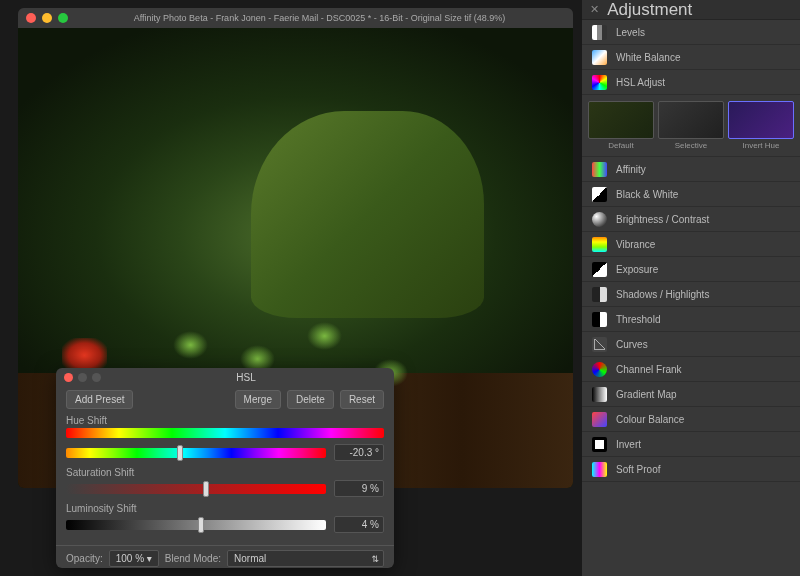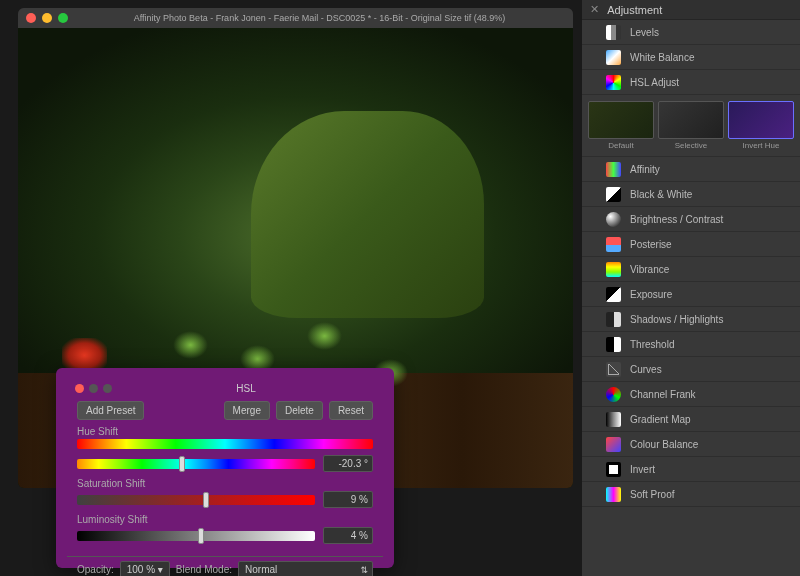--- a/index.html
+++ b/index.html
@@ -13,21 +13,21 @@
 .canvas{height:460px;position:relative;overflow:hidden}
 .photo{width:100%;height:100%;background:
  radial-gradient(ellipse 60% 50% at 50% 45%,#4a6b2a 0%,#2a4518 35%,#1a2e0f 60%,#0d1608 100%),
  linear-gradient(180deg,#1a3010 0%,#2a4518 40%,#1a2810 70%,#0f1508 100%)}
 .stump{position:absolute;top:18%;left:42%;width:42%;height:45%;background:linear-gradient(135deg,#5a7a2a,#3a5a1a,#2a4010);border-radius:40% 35% 20% 20%/50% 45% 10% 10%}
 .fern{position:absolute;width:35px;height:28px;background:radial-gradient(ellipse at center,#7ab840 0%,transparent 70%)}
 .f1{bottom:28%;left:28%}.f2{bottom:25%;left:40%}.f3{bottom:30%;left:52%}.f4{bottom:22%;left:64%}
 .redleaf{position:absolute;bottom:25%;left:8%;width:45px;height:35px;background:radial-gradient(ellipse,#e63720 0%,#a02010 50%,transparent 80%)}
 .floor{position:absolute;bottom:0;left:0;right:0;height:25%;background:linear-gradient(90deg,#2a1808 0%,#3a2510 20%,#4a3018 40%,#3a2510 60%,#2a1808 80%,#3a2510 100%)}
 
-.hsl-panel{position:absolute;top:368px;left:56px;width:338px;height:200px;background:#701a75;border-radius:6px;box-shadow:0 4px 20px rgba(0,0,0,.5);padding:11px;z-index:10}
+.hsl-panel{position:absolute;top:368px;left:56px;width:338px;height:200px;background:#404040;border-radius:6px;box-shadow:0 4px 20px rgba(0,0,0,.5);padding:0;z-index:10}
 .hsl-titlebar{height:18px;display:flex;align-items:center;padding:0 8px;gap:5px}
 .hsl-tl{width:9px;height:9px;border-radius:50%}
 .hsl-tl.red{background:#ff5f56}.hsl-tl.dim{background:#555}
 .hsl-title{flex:1;text-align:center;font-size:10px;color:#ccc}
 .hsl-controls{padding:4px 10px}
 .hsl-row1{display:flex;gap:6px;align-items:center;margin-bottom:6px}
 .btn{background:#505050;border:1px solid #606060;color:#ccc;font-size:10px;padding:3px 8px;border-radius:3px;cursor:pointer}
 .spacer{flex:1}
 .slider-group{margin-bottom:6px}
 .slider-label{font-size:10px;color:#aaa;margin-bottom:2px}
@@ -40,22 +40,22 @@
 .val-field{width:50px;background:#333;border:1px solid #555;color:#ccc;font-size:10px;padding:2px 4px;text-align:right;border-radius:2px}
 .hsl-footer{display:flex;align-items:center;gap:6px;padding:4px 10px;border-top:1px solid #555;margin-top:2px}
 .footer-label{font-size:10px;color:#aaa}
 .select{background:#333;border:1px solid #555;color:#ccc;font-size:10px;padding:2px 6px;border-radius:2px}
 .select.wide{flex:1;position:relative}
 .chev{position:absolute;right:4px;top:3px;font-size:9px}
 
 .side-panel{position:absolute;top:0;right:0;width:218px;height:576px;background:#383838;overflow-y:auto}
 .side-header{height:20px;background:#303030;display:flex;align-items:center;padding:0 8px;gap:8px;border-bottom:1px solid #252525}
 .close-x{color:#888;font-size:11px;cursor:pointer}
-.side-title{font-size:11px;color:#ccc}
-.adj-item{height:25px;display:flex;align-items:center;padding:0 24px;gap:9px;border-bottom:1px solid #2d2d2d;cursor:pointer}
+.side-title{font-size:17px;color:#ccc}
+.adj-item{height:25px;display:flex;align-items:center;padding:0 10px;gap:9px;border-bottom:1px solid #2d2d2d;cursor:pointer}
 .adj-icon{width:15px;height:15px;flex-shrink:0;border-radius:2px}
 .adj-label{font-size:10px;color:#bbb}
 .presets{display:flex;gap:4px;padding:6px;border-bottom:1px solid #2d2d2d}
 .preset{flex:1;cursor:pointer}
 .preset-thumb{width:100%;height:38px;border-radius:2px;border:1px solid #555}
 .preset-label{font-size:8px;color:#999;text-align:center;margin-top:2px}
 .pt-default{background:linear-gradient(135deg,#2a3515,#1a2510)}
 .pt-desat{background:linear-gradient(135deg,#353535,#202020)}
 .pt-invert{background:linear-gradient(135deg,#2a1a5a,#4a2080);border-color:#6a70ff}
 
@@ -205,24 +205,20 @@
   </div>
   <div class="adj-item">
     <div class="adj-icon ic-bw"></div>
     <span class="adj-label">Black &amp; White</span>
   </div>
   <div class="adj-item">
     <div class="adj-icon ic-bc"></div>
     <span class="adj-label">Brightness / Contrast</span>
   </div>
   <div class="adj-item">
-    <div class="adj-icon ic-post"></div>
-    <span class="adj-label">Posterise</span>
-  </div>
-  <div class="adj-item">
     <div class="adj-icon ic-vib"></div>
     <span class="adj-label">Vibrance</span>
   </div>
   <div class="adj-item">
     <div class="adj-icon ic-exp"></div>
     <span class="adj-label">Exposure</span>
   </div>
   <div class="adj-item">
     <div class="adj-icon ic-sh"></div>
     <span class="adj-label">Shadows / Highlights</span>

